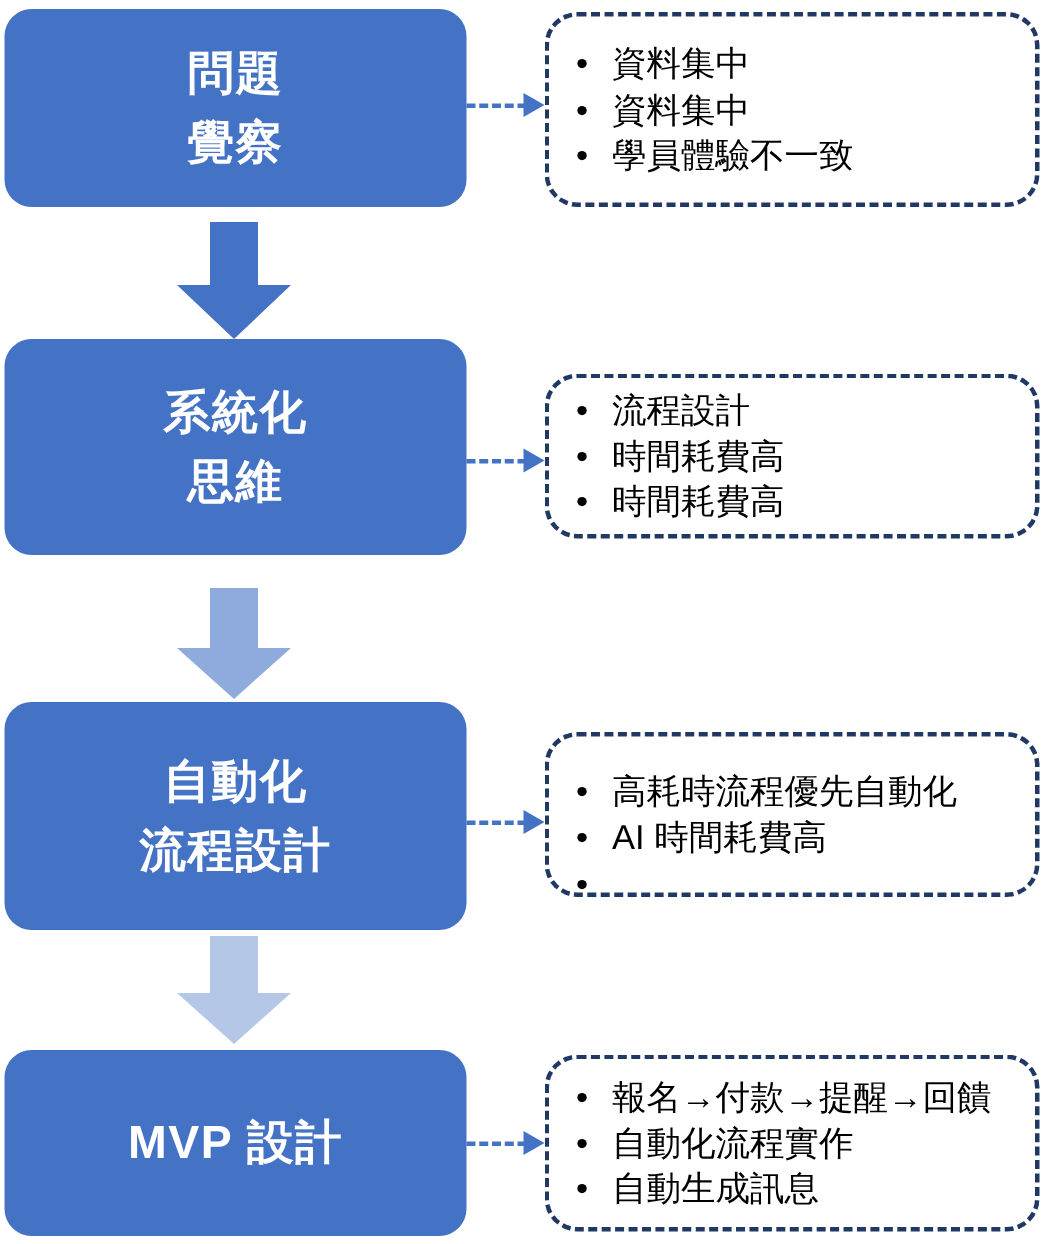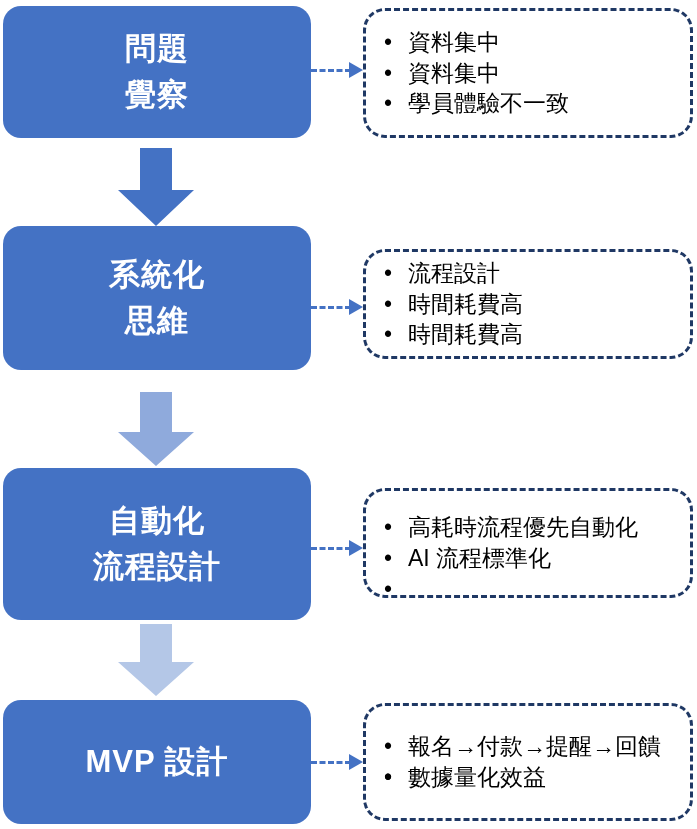--- a/index.html
+++ b/index.html
@@ -191,21 +191,21 @@
   </div>
 
   <div class="bullet-box" style="top:488px; height:110px;">
     <ul class="bullet-list">
       <li class="bullet-item">
         <span class="dot">•</span>
         <span>高耗時流程優先自動化</span>
       </li>
       <li class="bullet-item">
         <span class="dot">•</span>
-        <span>AI 流程標準化</span>
+        <span>AI 時間耗費高</span>
       </li>
       <li class="bullet-item">
         <span class="dot">•</span>
       </li>
     </ul>
   </div>
 
   <div class="down-arrow" style="top:624px; height:72px;">
     <svg width="80" height="72" viewBox="0 0 80 72" aria-hidden="true">
       <polygon points="24,0 56,0 56,38 78,38 40,72 2,38 24,38" fill="#b4c7e7"></polygon>
@@ -222,21 +222,22 @@
   </div>
 
   <div class="bullet-box" style="top:703px; height:118px;">
     <ul class="bullet-list">
       <li class="bullet-item">
         <span class="dot">•</span>
         <span>報名→付款→提醒→回饋</span>
       </li>
       <li class="bullet-item">
         <span class="dot">•</span>
-      </li>
-      <li class="bullet-item">
-        <span class="dot">•</span>
-        <span>數據量化效益</span>
+        <span>自動化流程實作</span>
+      </li>
+      <li class="bullet-item">
+        <span class="dot">•</span>
+        <span>自動生成訊息</span>
       </li>
     </ul>
   </div>
 
 </div>
 
 </body></html>

